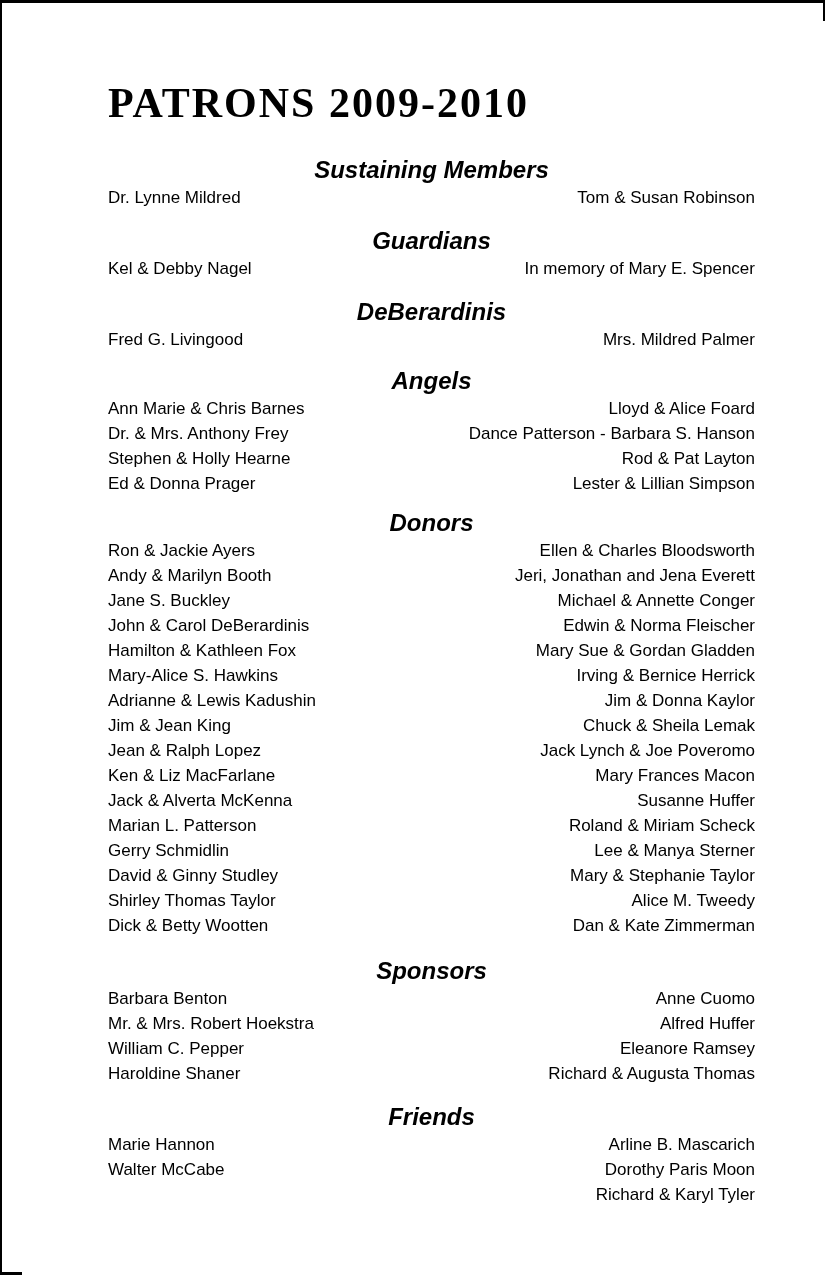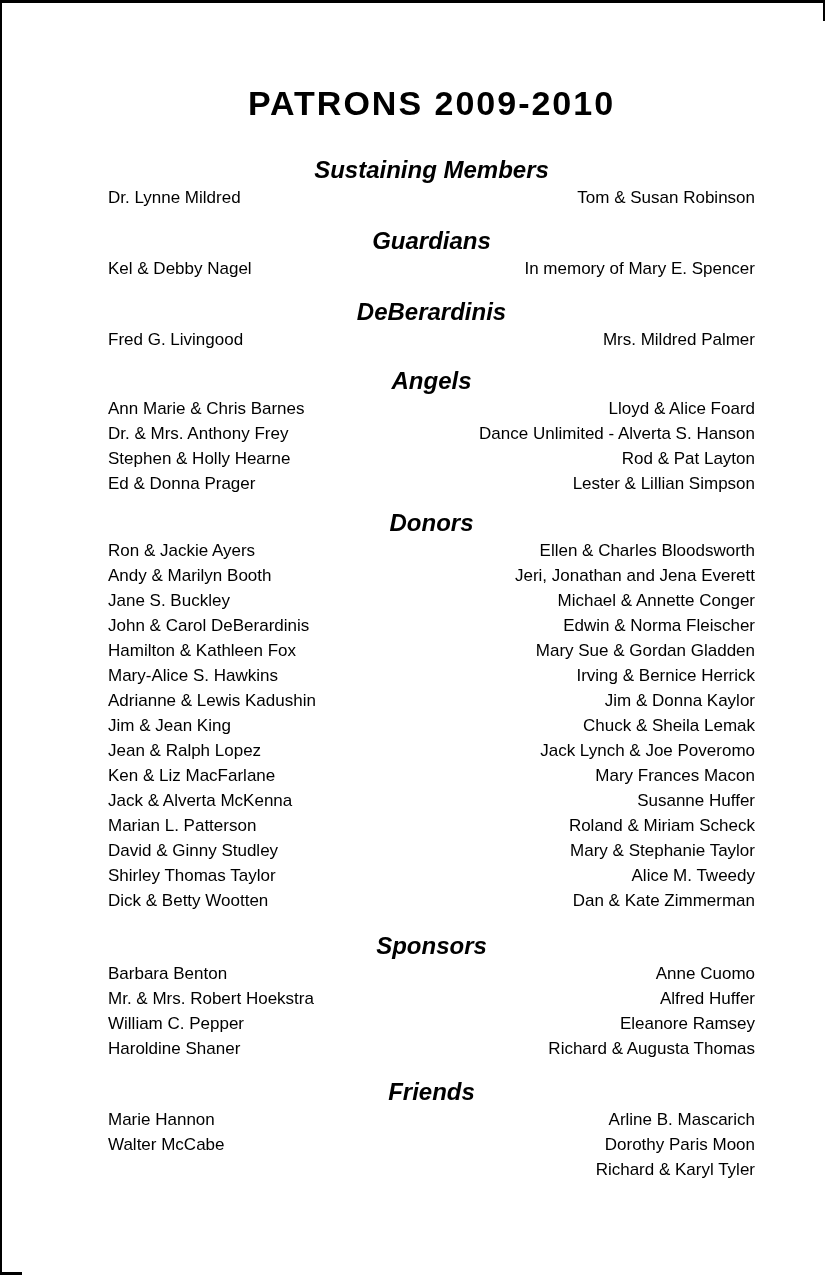--- a/index.html
+++ b/index.html
@@ -22,24 +22,23 @@
   .frame-stub-bottom {
     position: absolute; bottom: 0; left: 0;
     height: 3px; width: 20px; background: #000;
   }
   .content {
     margin-left: 106px;
     margin-right: 70px;
   }
   .doc-title {
     margin: 80px 0 0 0;
-    text-align: center;
-    font-family: Liberation Sans, sans-serif;
+    font-family: Liberation Serif, serif;
     font-weight: bold;
-    font-size: 34px;
+    font-size: 42px;
     line-height: 40px;
     letter-spacing: 2px;
     white-space: nowrap;
   }
   .section-title {
     margin: 16px 0 0 0;
     text-align: center;
     font-weight: bold;
     font-style: italic;
     font-size: 24px;
@@ -90,21 +89,21 @@
           </div>
         </section>
         <section>
           <h2 class="section-title">Angels</h2>
           <div class="row">
             <span class="left">Ann Marie &amp; Chris Barnes</span>
             <span class="right">Lloyd &amp; Alice Foard</span>
           </div>
           <div class="row">
             <span class="left">Dr. &amp; Mrs. Anthony Frey</span>
-            <span class="right">Dance Unlimited - Alverta S. Hanson</span>
+            <span class="right">Dance Patterson - Barbara S. Hanson</span>
           </div>
           <div class="row">
             <span class="left">Stephen &amp; Holly Hearne</span>
             <span class="right">Rod &amp; Pat Layton</span>
           </div>
           <div class="row">
             <span class="left">Ed &amp; Donna Prager</span>
             <span class="right">Lester &amp; Lillian Simpson</span>
           </div>
         </section>
@@ -150,20 +149,24 @@
             <span class="left">Ken &amp; Liz MacFarlane</span>
             <span class="right">Mary Frances Macon</span>
           </div>
           <div class="row">
             <span class="left">Jack &amp; Alverta McKenna</span>
             <span class="right">Susanne Huffer</span>
           </div>
           <div class="row">
             <span class="left">Marian L. Patterson</span>
             <span class="right">Roland &amp; Miriam Scheck</span>
+          </div>
+          <div class="row">
+            <span class="left">Gerry Schmidlin</span>
+            <span class="right">Lee &amp; Manya Sterner</span>
           </div>
           <div class="row">
             <span class="left">David &amp; Ginny Studley</span>
             <span class="right">Mary &amp; Stephanie Taylor</span>
           </div>
           <div class="row">
             <span class="left">Shirley Thomas Taylor</span>
             <span class="right">Alice M. Tweedy</span>
           </div>
           <div class="row">

